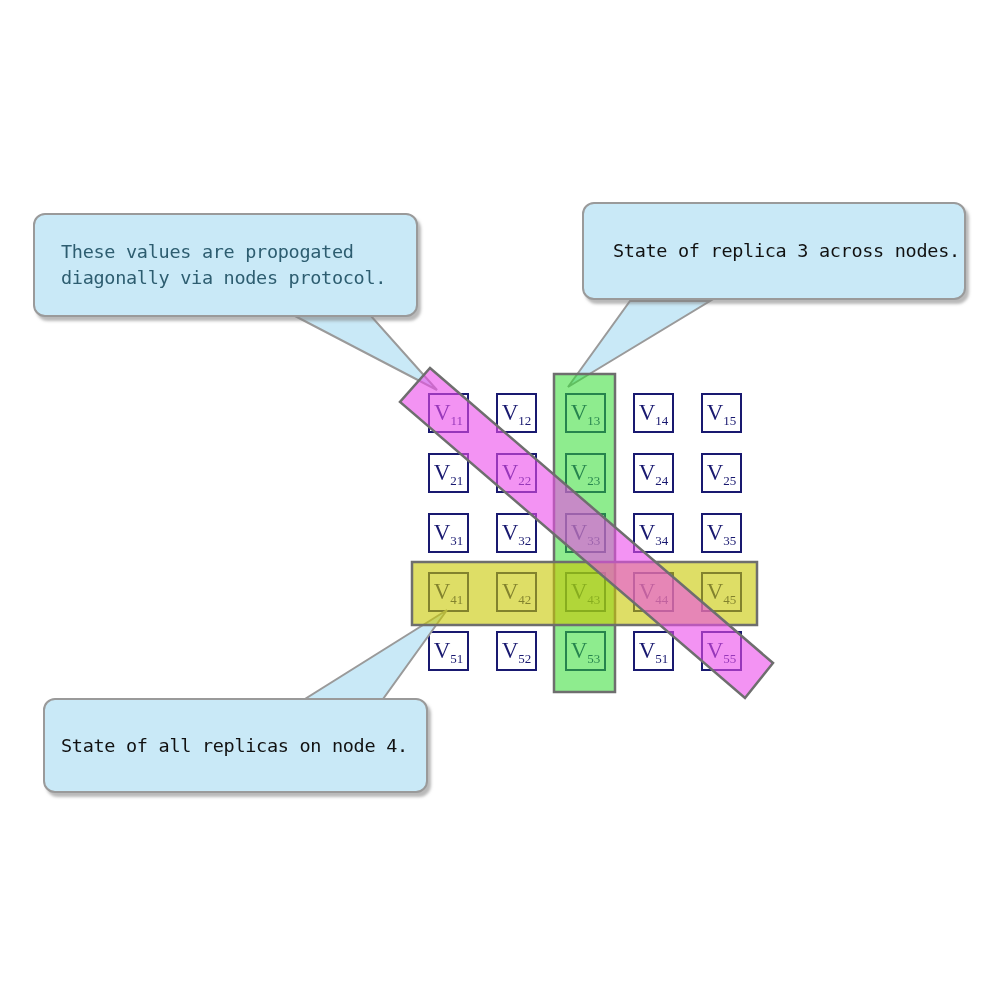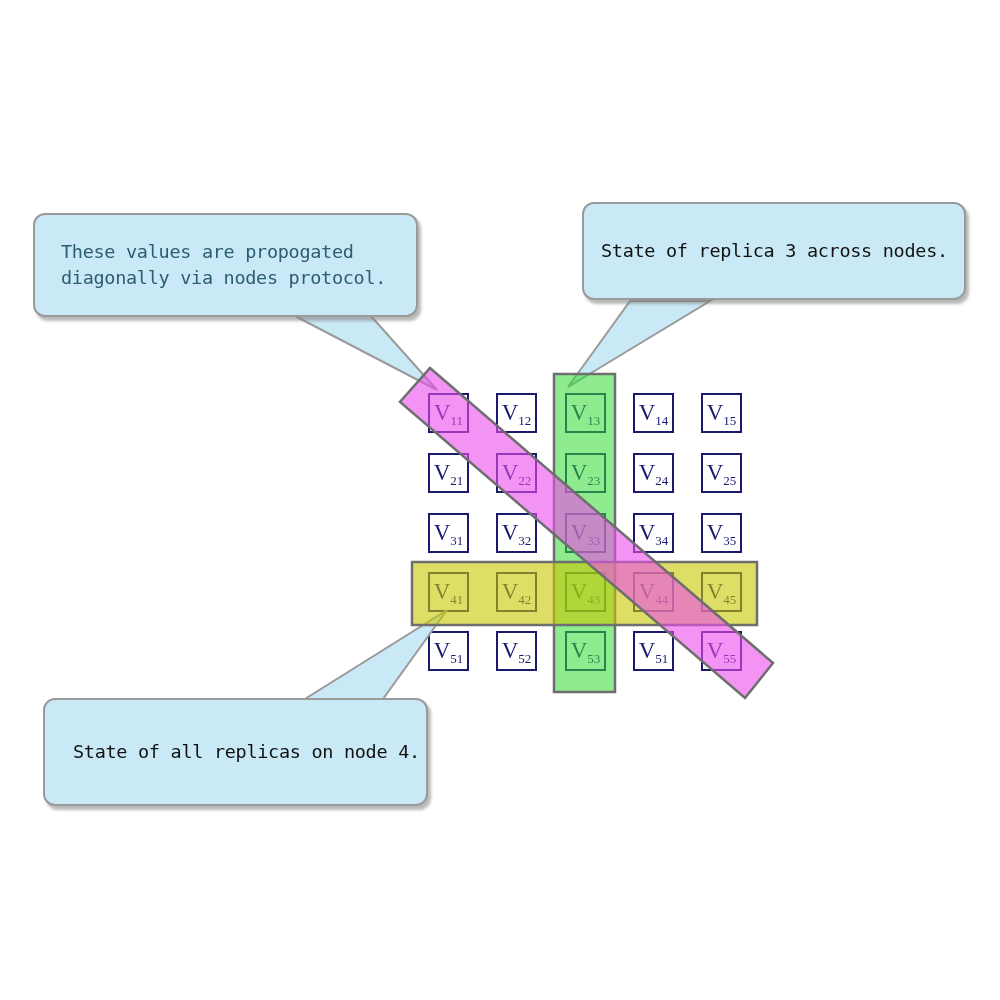--- a/index.html
+++ b/index.html
@@ -10,22 +10,22 @@
   .stage svg{position:absolute;left:0;top:0;z-index:1;}
   .callout{
     position:absolute;z-index:2;box-sizing:border-box;
     border:2.5px solid #9a9a9a;border-radius:12px;
     display:flex;flex-direction:column;justify-content:center;
     font-size:18.5px;line-height:26px;letter-spacing:-0.3px;
     box-shadow:3px 4px 3px rgba(128,128,128,0.55);
     white-space:nowrap;
   }
   #callout-gossip {left:33px; top:213px; width:385px; height:104px; padding-left:26px;}
-  #callout-replica{left:582px;top:202px; width:384px; height:98px;  padding-left:17px;}
-  #callout-node   {left:43px; top:698px; width:385px; height:108px;  padding-left:28px;}
+  #callout-replica{left:582px;top:202px; width:384px; height:98px;  padding-left:29px;}
+  #callout-node   {left:43px; top:698px; width:385px; height:95px;  padding-left:16px;}
   .cell-rect{fill:none;stroke-width:2px;}
   .cell-label{font-family:"Liberation Serif", serif;}
   .band{stroke-width:2.5px;}
   .pointer{stroke-width:2px;}
 </style>
 </head>
 <body>
 
 <div class="stage">
 

